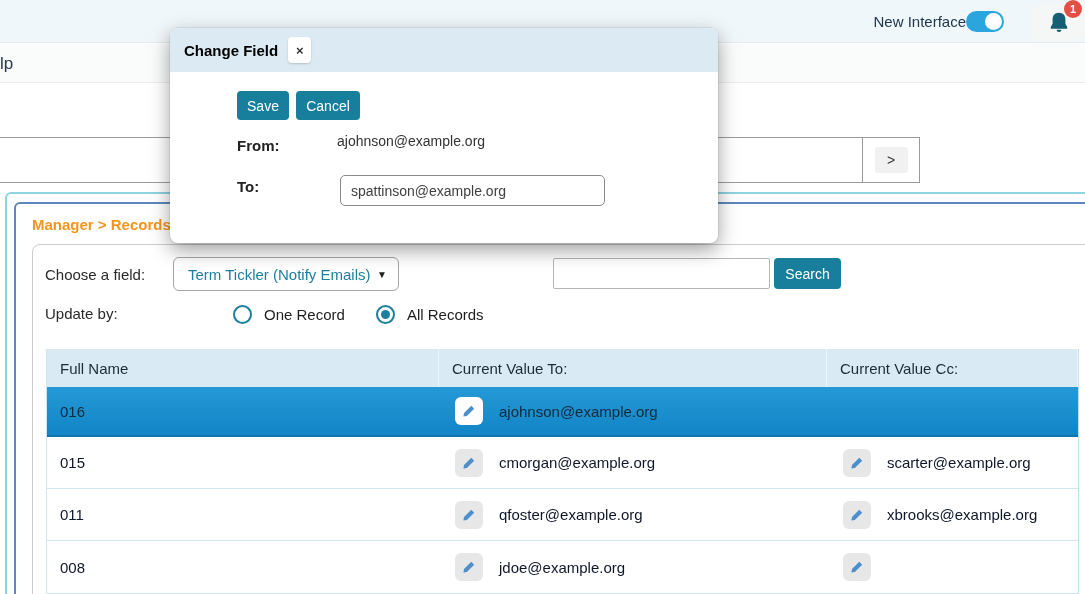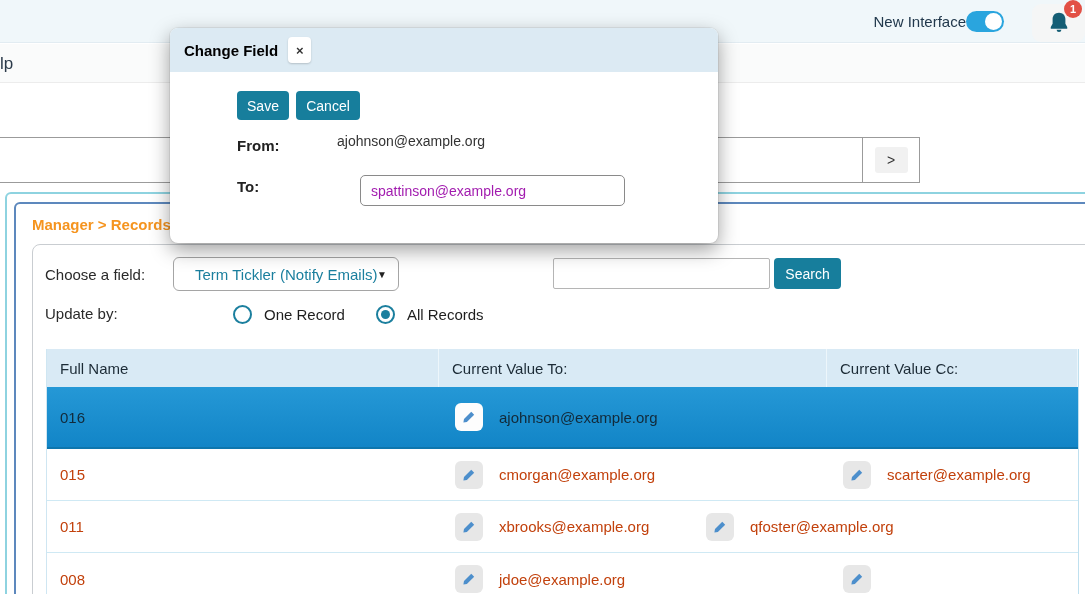--- a/index.html
+++ b/index.html
@@ -41,21 +41,21 @@
   .breadcrumb { position:absolute; left:32px; top:216px; font-size:15px; font-weight:bold;
     color:#f5941f; z-index:1; }
   .content-panel { position:absolute; left:32px; top:244px; width:1100px; height:420px;
     border:1px solid #c9cdd1; border-radius:8px; background:#fff; z-index:1; }
 
   
   .choose-label { position:absolute; left:12px; top:21px; font-size:15px; color:#2a2a2a; }
   .field-dropdown { position:absolute; left:140px; top:12px; width:226px; height:34px;
     background:#fff; border:1px solid #a5a5a5; border-radius:6px; cursor:pointer;
     display:flex; align-items:center; padding:0 30px 0 14px; }
-  .field-dropdown .val { font-size:15px; color:#1b7f9e; white-space:nowrap;margin-left:7px; }
+  .field-dropdown .val { font-size:15px; color:#1b7f9e; white-space:nowrap; }
   .field-dropdown .arrow { position:absolute; right:11px; top:11px; font-size:10px; color:#222; }
   .search-input { position:absolute; left:520px; top:13px; width:217px; height:31px;
     border:1px solid #b5b5b5; border-radius:2px; font-size:14px; padding:0 8px; }
   .search-btn { position:absolute; left:741px; top:13px; width:67px; height:31px;
     background:#177e9c; color:#fff; border:none; border-radius:4px; font-size:14px; cursor:pointer; }
   .update-label { position:absolute; left:12px; top:60px; font-size:15px; color:#2a2a2a; }
   .radio-group { position:absolute; left:158px; top:60px; display:flex; align-items:center;padding-left:42px; }
   .radio { width:19px; height:19px; border:2px solid #1b7f9e; border-radius:50%;
     display:inline-flex; align-items:center; justify-content:center; cursor:pointer; background:#fff; }
   .radio.checked::after { content:""; width:9px; height:9px; border-radius:50%; background:#1b7f9e; }
@@ -63,24 +63,24 @@
   .radio + .radio-label { margin-right:31px; }
 
   
   .records-table { position:absolute; left:13px; top:104px; width:1033px;
     border-left:1px solid #cfe6f2; border-right:1px solid #bfe0ef; border-bottom:1px solid #cfe6f2; }
   .t-header { display:flex; background:#d9eaf5; height:38px; }
   .t-header .hcell { font-size:15px; color:#1c2b36; display:flex; align-items:center;
     padding-left:13px; border-right:1px solid #edf6fb; }
   .t-row { display:flex; height:52px; background:#fff; border-bottom:1px solid #cfe9f4; }
   .t-row:last-child { border-bottom:none; }
-  .t-row.selected { height:62px; background:linear-gradient(#2598d6,#1285c7);
+  .t-row.selected { height:50px; background:linear-gradient(#2598d6,#1285c7);
     border-bottom:2px solid #0e76ad; }
   .col1 { width:392px; } .col2 { width:388px; } .col3 { flex:1; }
-  .cell { display:flex; align-items:center; font-size:15px; color:#c2410c; }
+  .cell { display:flex; align-items:center; font-size:15px; color:#0f172a; }
   .cell.name { padding-left:13px; }
   .t-row.selected .cell { color:#122a3a; }
   .edit-btn { width:28px; height:28px; margin-left:16px; border:none; border-radius:6px;
     background:#e7e7e7; display:inline-flex; align-items:center; justify-content:center; cursor:pointer; }
   .t-row.selected .edit-btn { background:#fdfdfd; }
   .cell .email { margin-left:16px; }
 
   
   .modal { position:absolute; left:170px; top:28px; width:548px; height:215px; background:#fff;
     border-radius:8px; box-shadow:0 7px 20px rgba(0,0,0,.38), 0 0 0 1px rgba(0,0,0,.06); z-index:10; }
@@ -91,21 +91,21 @@
     border-radius:4px; box-shadow:0 1px 2px rgba(0,0,0,.18); font-size:13px; font-weight:bold;
     color:#333; cursor:pointer; }
   .btn-save { position:absolute; left:67px; top:63px; width:52px; height:29px; }
   .btn-cancel { position:absolute; left:126px; top:63px; width:64px; height:29px; }
   .teal-btn { background:#177e9c; color:#fff; border:none; border-radius:4px;
     font-size:14px; cursor:pointer; }
   .from-label { position:absolute; left:67px; top:109px; font-size:15px; font-weight:bold; color:#222; }
   .from-value { position:absolute; left:167px; top:105px; font-size:14px; color:#333; }
   .to-label { position:absolute; left:67px; top:150px; font-size:15px; font-weight:bold; color:#222; }
   .to-input { position:absolute; left:170px; top:147px; width:265px; height:31px;
-    border:1px solid #8a8a8a; border-radius:5px; font-size:14px; color:#a21caf; padding:0 10px;margin-left:20px; }
+    border:1px solid #8a8a8a; border-radius:5px; font-size:14px; color:#404040; padding:0 10px; }
 </style>
 </head>
 <body>
 
 <div class="topbar">
   <div class="topbar-right">
     <span class="new-interface-label">New Interface</span>
     <div class="toggle">
       <div class="knob"></div>
     </div>
@@ -188,35 +188,35 @@
             <svg width="14" height="14" viewBox="0 0 16 16">
               <path fill="#4d8fcc" d="M10.6 2.1l3.3 3.3-8.3 8.3-4 .7.7-4z"></path>
             </svg>
           </button>
         <span class="email">scarter@example.org</span>
       </div>
     </div>
 
     <div class="t-row">
       <div class="cell name col1">011</div>
+      <div class="cell col2">
+        <button class="edit-btn">
+            <svg width="14" height="14" viewBox="0 0 16 16">
+              <path fill="#4d8fcc" d="M10.6 2.1l3.3 3.3-8.3 8.3-4 .7.7-4z"></path>
+            </svg>
+          </button>
+        <span class="email">qfoster@example.org</span>
+      </div>
       <div class="cell col3">
         <button class="edit-btn">
             <svg width="14" height="14" viewBox="0 0 16 16">
               <path fill="#4d8fcc" d="M10.6 2.1l3.3 3.3-8.3 8.3-4 .7.7-4z"></path>
             </svg>
           </button>
         <span class="email">xbrooks@example.org</span>
-      </div>
-      <div class="cell col2">
-        <button class="edit-btn">
-            <svg width="14" height="14" viewBox="0 0 16 16">
-              <path fill="#4d8fcc" d="M10.6 2.1l3.3 3.3-8.3 8.3-4 .7.7-4z"></path>
-            </svg>
-          </button>
-        <span class="email">qfoster@example.org</span>
       </div>
     </div>
 
     <div class="t-row">
       <div class="cell name col1">008</div>
       <div class="cell col2">
         <button class="edit-btn">
             <svg width="14" height="14" viewBox="0 0 16 16">
               <path fill="#4d8fcc" d="M10.6 2.1l3.3 3.3-8.3 8.3-4 .7.7-4z"></path>
             </svg>

